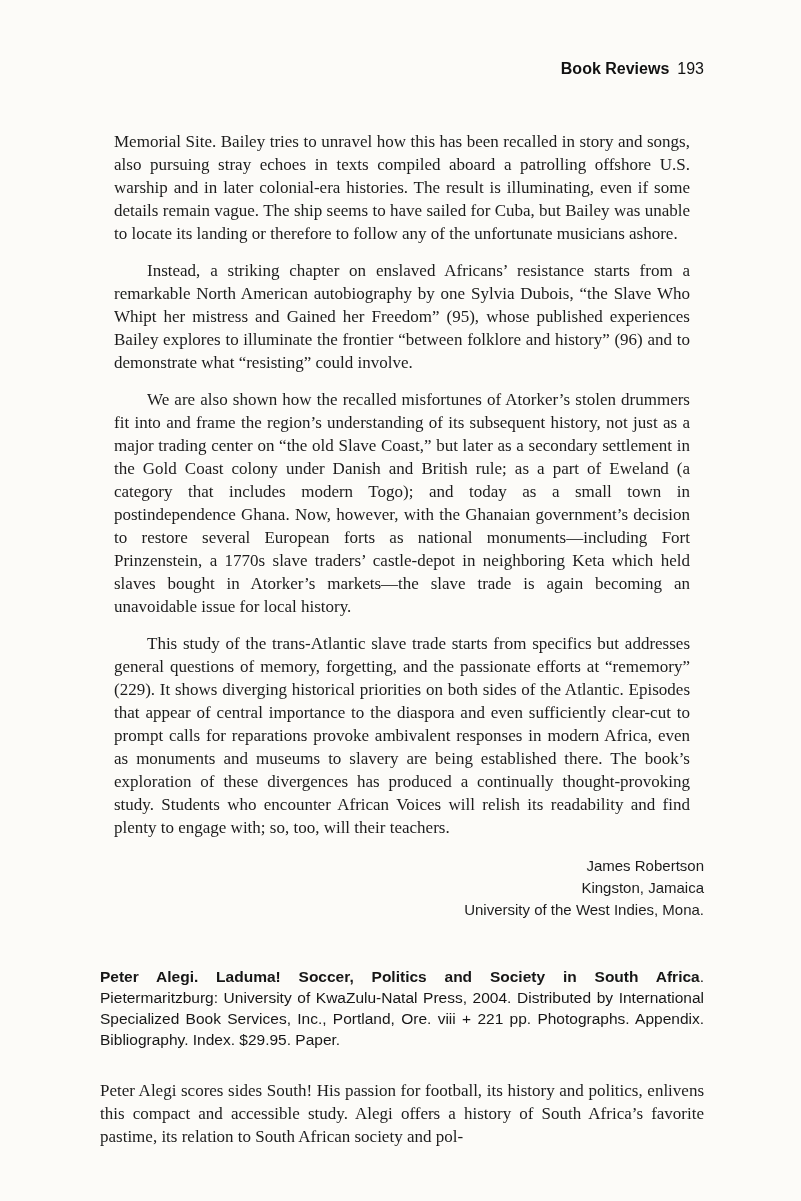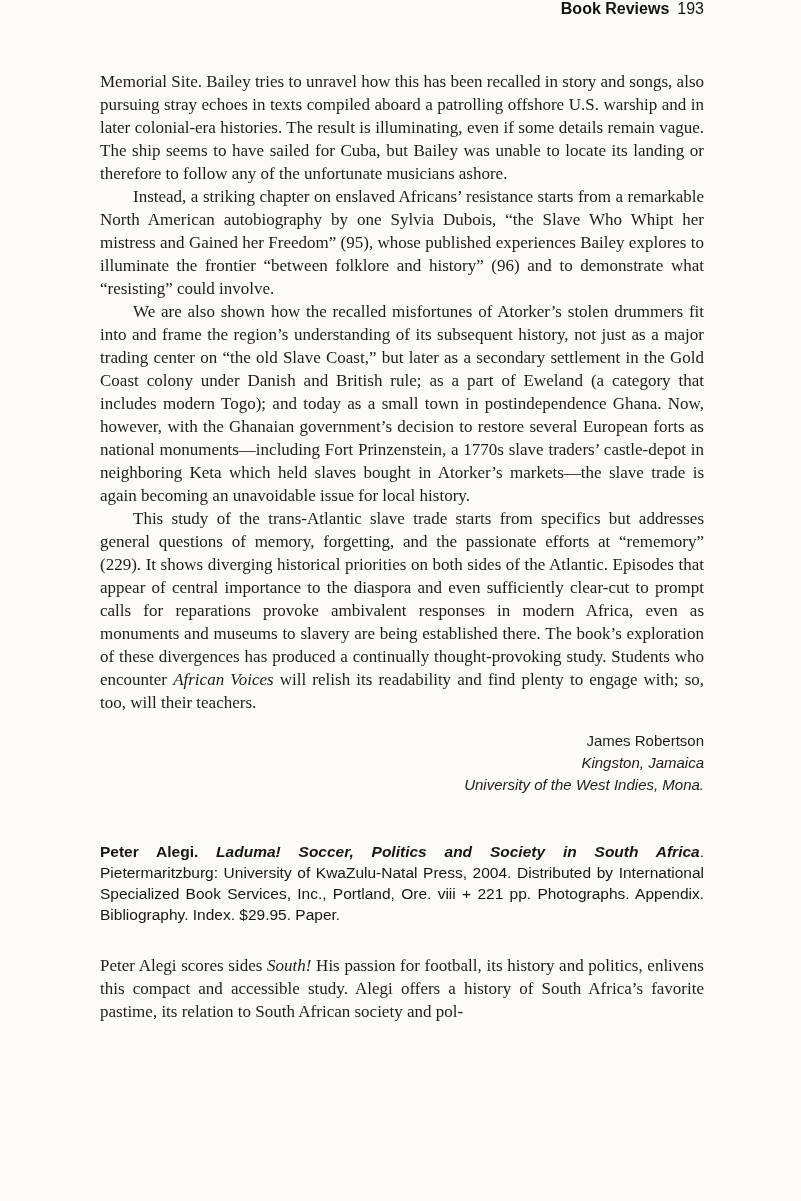--- a/index.html
+++ b/index.html
@@ -11,37 +11,38 @@
     position: relative;
     overflow: hidden;
   }
   .page-column {
     position: absolute;
     left: 100px;
     top: 0;
     width: 604px;
   }
   .running-head {
+    padding-top: 60px;
     text-align: right;
     font-family: "Liberation Sans", sans-serif;
     font-size: 16px;
     color: #111;
   }
   .rh-title { font-weight: bold; }
   .rh-page { font-weight: normal; margin-left: 8px; }
 
   .body-text {
     margin-top: 52px;
     font-size: 17px;
     line-height: 23px;
     text-align: justify;
   }
-  .para { margin: 0; }
+  .para { margin: 14px; }
   .para.indent { text-indent: 33px; }
-  .italic { font-style: italic; }
+  .italic { }
 
   .signature {
     margin-top: 16px;
     text-align: right;
     font-family: "Liberation Sans", sans-serif;
     font-size: 15px;
     line-height: 22px;
     color: #1c1c1c;
   }
 

